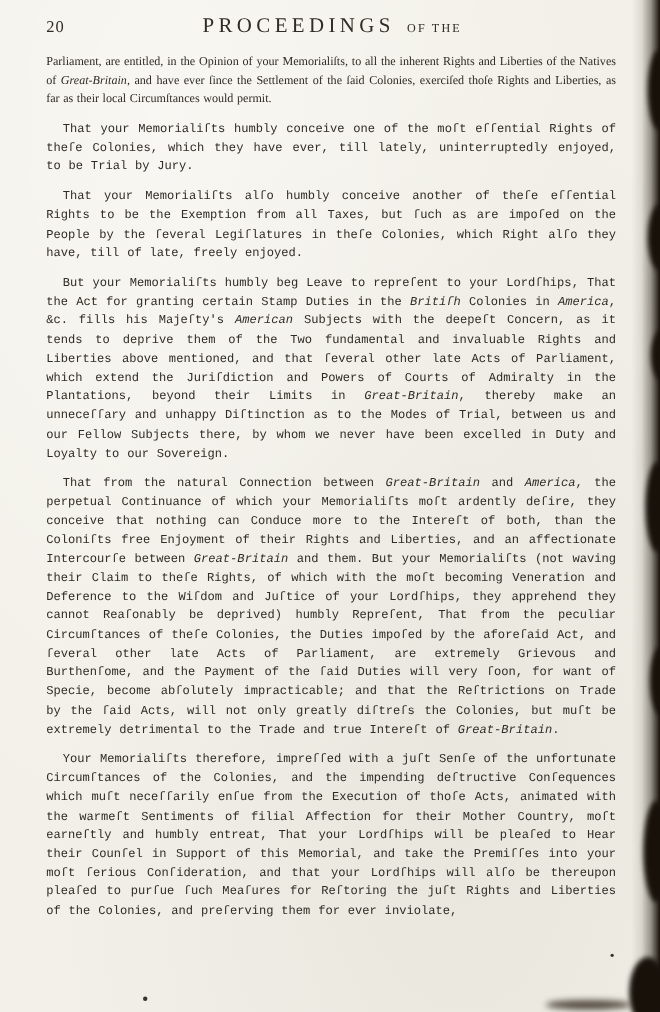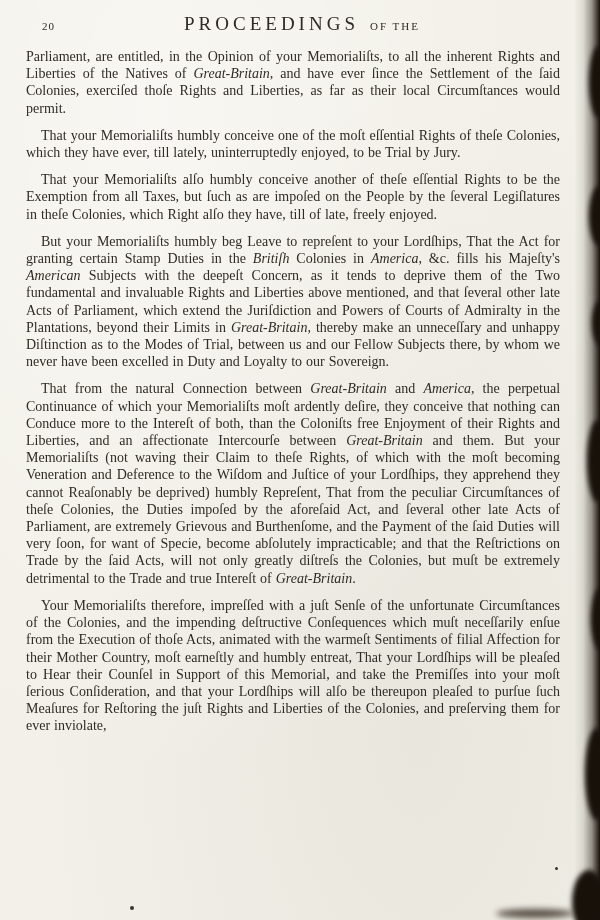--- a/index.html
+++ b/index.html
@@ -18,21 +18,21 @@
     color: var(--ink-color, #2f2b25);
   }
 
   
   .header {
     display: flex;
     align-items: baseline;
     padding: 13px 38px 0 42px;
   }
   .page-number {
-    font-size: 11px;
+    font-size: 15px;
     letter-spacing: 1px;
     min-width: 40px;
   }
   .running-title {
     flex: 1;
     text-align: center;
     white-space: nowrap;
     padding-right: 40px;
   }
   .title-main {
@@ -41,28 +41,28 @@
     text-align: right;
   }
   .title-rest {
     font-size: 11px;
     letter-spacing: 2px;
     margin-left: 7px;
   }
 
   
   .text-block {
-    padding: 13px 40px 0 26px;
+    padding: 13px 40px 0 42px;
     text-align: justify;
-    font-size: 14px;
+    font-size: 11px;
     line-height: 17.2px;
     word-spacing: 0.5px;
   }
   p.para { margin: 0 0 10px 0; }
-  p.para.indent { text-indent: 15px; }
+  p.para.indent { text-indent: 15px; font-family: Liberation Mono, monospace; }
   .it { font-style: italic; }
 
   .catchword-row {
     text-align: right;
     padding-right: 58px;
     font-size: 13.8px;
     margin-top: -2px;
   }
 
   

